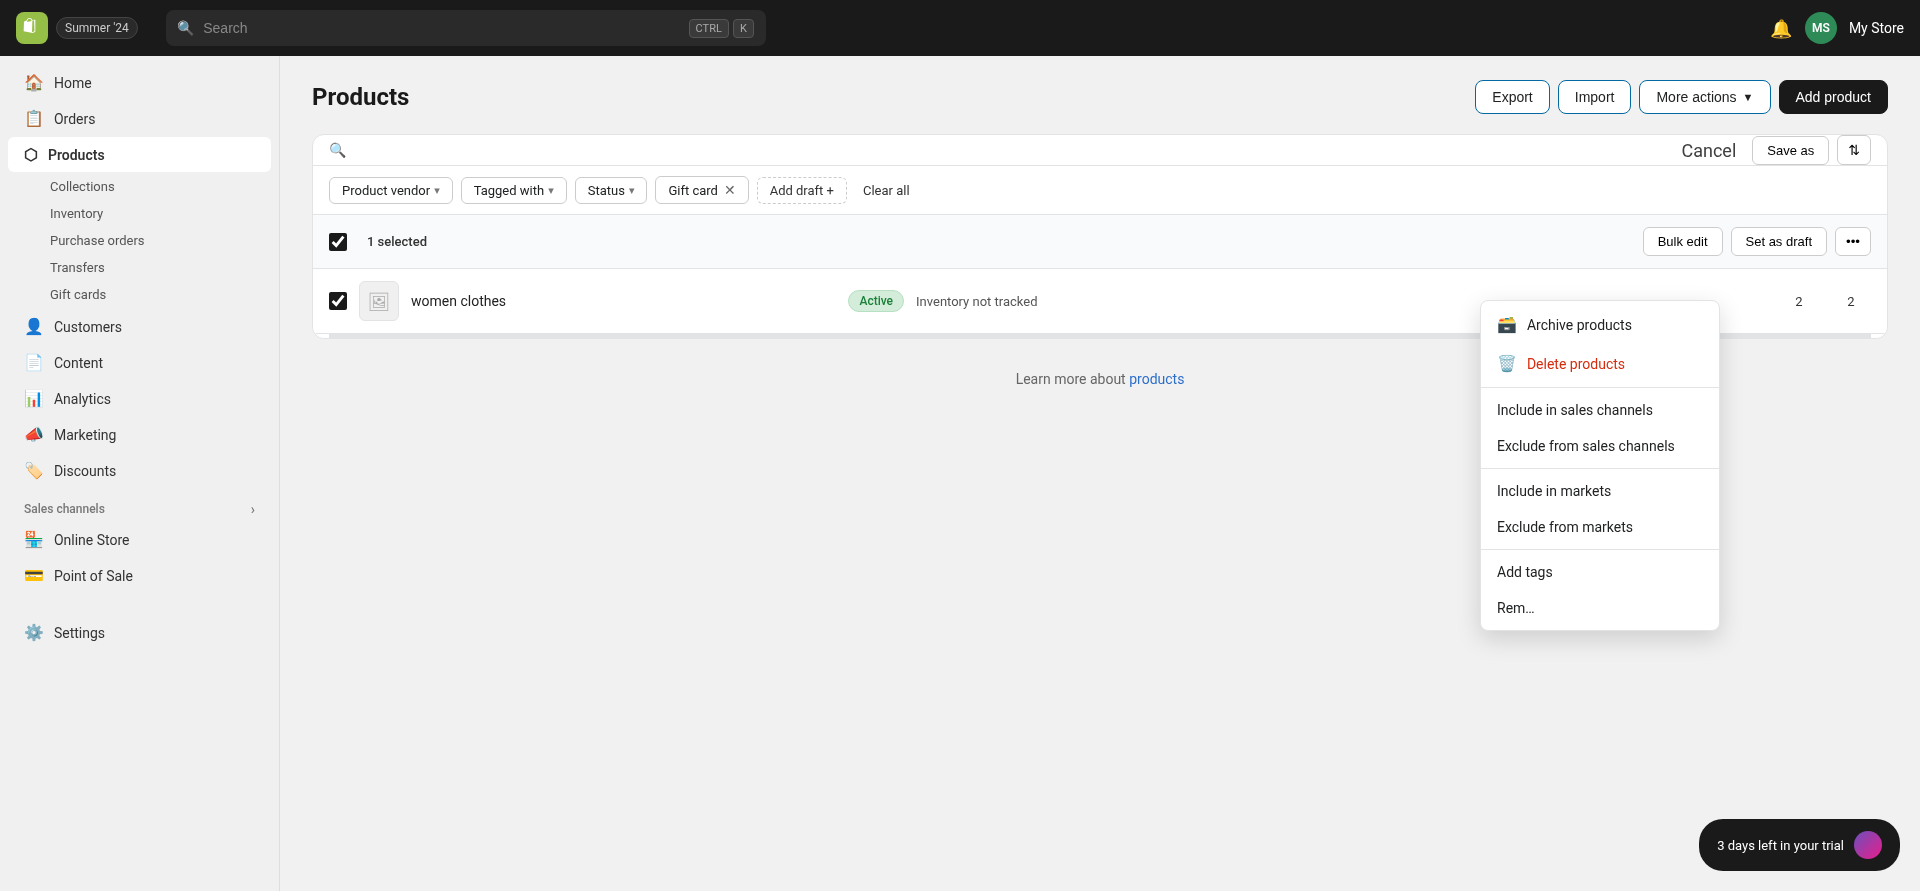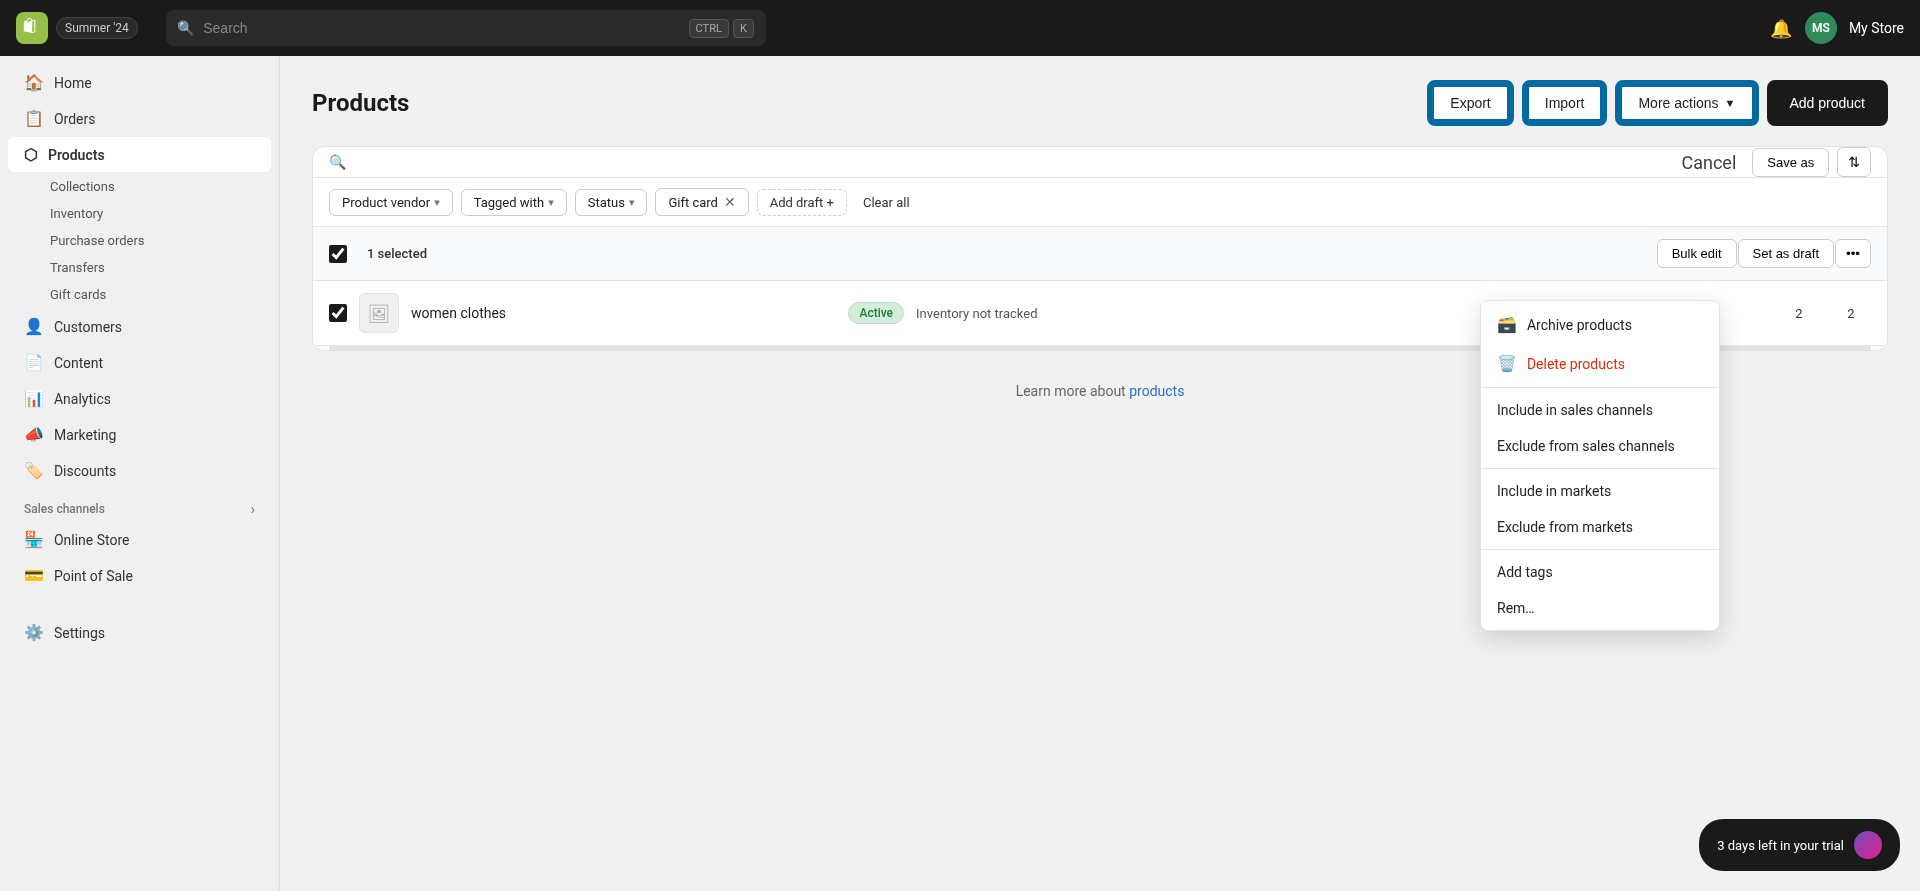--- a/index.html
+++ b/index.html
@@ -78,21 +78,21 @@
     .sidebar-section-label { font-size: 12px; color: #777; padding: 12px 24px 4px; font-weight: 500; display: flex; align-items: center; justify-content: space-between; }
     .sidebar-section-label .chevron { font-size: 14px; }
 
     
     .main-content { flex: 1; overflow-y: auto; padding: 24px 32px; position: relative; }
 
     
     .page-header { display: flex; align-items: center; justify-content: space-between; margin-bottom: 20px; }
     .page-title { font-size: 24px; font-weight: 700; color: #1a1a1a; }
     .header-actions { display: flex; gap: 8px; align-items: center; }
-    .btn { padding: 8px 16px; border-radius: 8px; font-size: 14px; cursor: pointer; border: 7px solid #0369a1; background: #fff; color: #202223; font-weight: 500; }
+    .btn { padding: 8px 16px; border-radius: 8px; font-size: 14px; cursor: pointer; border: 1px solid #0369a1; background: #fff; color: #202223; font-weight: 500; }
     .btn-primary { background: #1a1a1a; color: #fff; border-color: #1a1a1a; }
     .more-actions-btn { display: flex; align-items: center; gap: 6px; }
 
     
     .filter-bar { background: #fff; border-radius: 12px; border: 1px solid #e1e3e5; overflow: hidden; }
     .search-row { display: flex; align-items: center; padding: 0 16px; border-bottom: 1px solid #e1e3e5; gap: 8px; }
     .search-row input { flex: 1; border: none; outline: none; padding: 14px 0; font-size: 14px; color: #333; }
     .search-row input::placeholder { color: #8c9196; }
     .search-actions { display: flex; gap: 8px; align-items: center; margin-left: auto; }
     .cancel-link { color: #404040; font-size: 18px; cursor: pointer; padding: 4px 8px; }
@@ -110,21 +110,21 @@
     .product-table { background: #fff; border-radius: 0 0 12px 12px; border-top: 1px solid #e1e3e5; overflow: hidden; }
     .table-header-row {
       display: flex;
       align-items: center;
       padding: 12px 16px;
       border-bottom: 1px solid #e1e3e5;
       gap: 12px;
       background: #f9fafb;
     }
     .selected-info { font-size: 13px; color: #333; font-weight: 500; margin-left: 8px; flex: 1; }
-    .table-actions { display: flex; gap: 1px; margin-left: auto; }
+    .table-actions { display: flex; gap: 8px; margin-left: auto; }
     .action-btn { padding: 6px 14px; border: 1px solid #ccc; border-radius: 6px; background: #fff; font-size: 13px; cursor: pointer; }
     .more-btn { padding: 6px 10px; border: 1px solid #ccc; border-radius: 6px; background: #fff; cursor: pointer; }
 
     .table-row {
       display: flex;
       align-items: center;
       padding: 12px 16px;
       border-bottom: 1px solid #e1e3e5;
       gap: 12px;
     }

